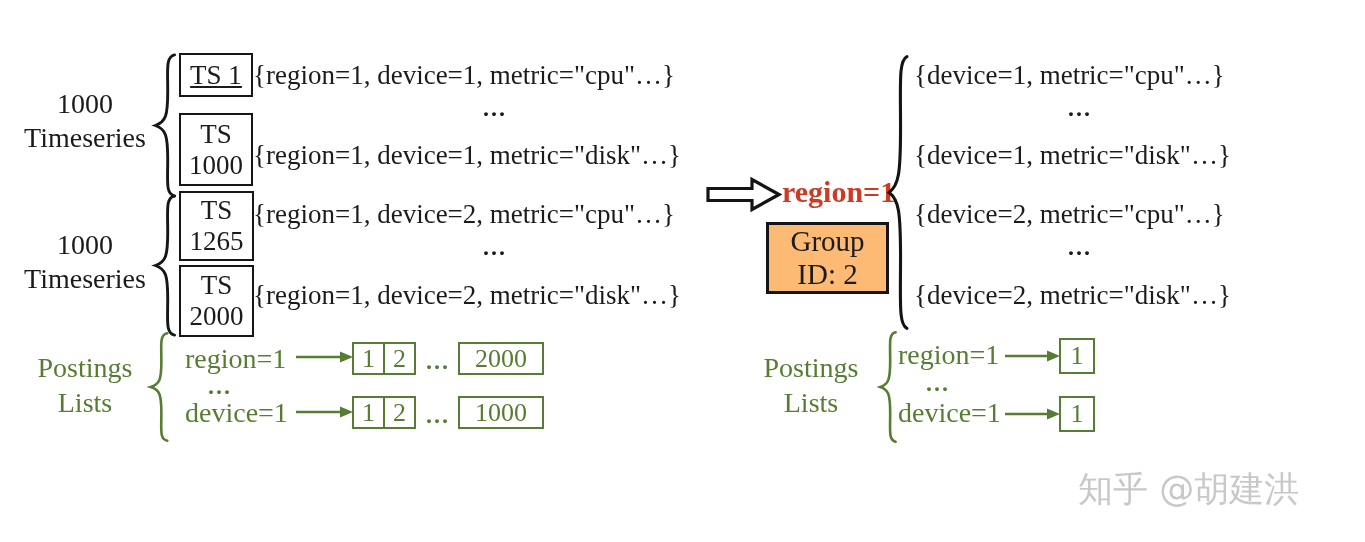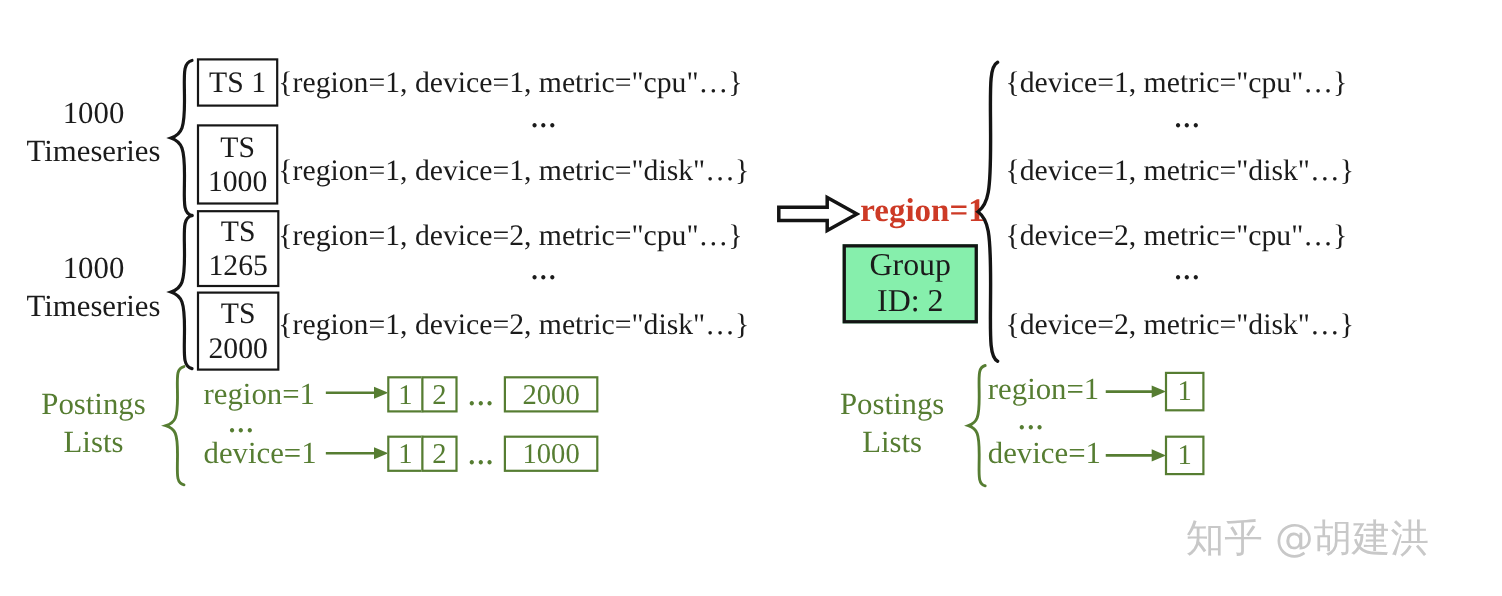--- a/index.html
+++ b/index.html
@@ -17,21 +17,21 @@
   }
   .green{color:#567d32;}
   .gkey{font-size:28px;line-height:32px;white-space:nowrap;}
   .cell{
     border:2px solid #567d32;display:flex;align-items:center;justify-content:center;
     font-size:26px;background:#fff;box-sizing:border-box;
   }
   .red-tag{color:#cd3a26;font-weight:bold;font-size:30px;white-space:nowrap;}
   .groupbox{
     border:3px solid #141414;display:flex;flex-direction:column;align-items:center;
-    justify-content:center;font-size:29px;line-height:33px;background:#86efac;
+    justify-content:center;font-size:29px;line-height:33px;background:#fdba74;
   }
   .caption{font-size:39px;font-weight:bold;white-space:pre;}
   .watermark{
     font-size:35px;color:#c8c8c8;font-family:"DejaVu Sans","Liberation Sans",sans-serif;
     white-space:nowrap;
   }
   svg{display:block;}
 </style>
 </head>
 <body>
@@ -40,21 +40,21 @@
 
   <div class="abs grp-label" style="left:15px;top:87px;width:140px;">
     <div>1000</div>
     <div>Timeseries</div>
   </div>
   <div class="abs" style="left:150px;top:52px;width:30px;height:147px;color:#161616;">
     <svg width="30" height="147" viewBox="0 0 22 100" preserveAspectRatio="none">
         <path d="M18 2 C11.5 3.5 13 11 13 27 C13 43.5 11.5 47.5 4 50 C11.5 52.5 13 56.5 13 73 C13 89 11.5 96.5 18 98" fill="none" stroke="currentColor" stroke-width="2.9" vector-effect="non-scaling-stroke" stroke-linecap="round"></path>
       </svg>
   </div>
-  <div class="abs tsbox" style="left:179px;top:53px;width:70px;height:40px;">
+  <div class="abs tsbox" style="left:179px;top:53px;width:70px;height:40px;text-decoration:underline;">
     <div>TS 1</div>
   </div>
   <div class="abs tsbox" style="left:179px;top:113px;width:70px;height:69px;">
     <div>TS</div>
     <div>1000</div>
   </div>
   <div class="abs row" style="left:253px;top:59px;">{region=1, device=1, metric="cpu"…}</div>
   <div class="abs dots" style="left:430px;top:95px;width:130px;">...</div>
   <div class="abs row" style="left:253px;top:139px;">{region=1, device=1, metric="disk"…}</div>
 

